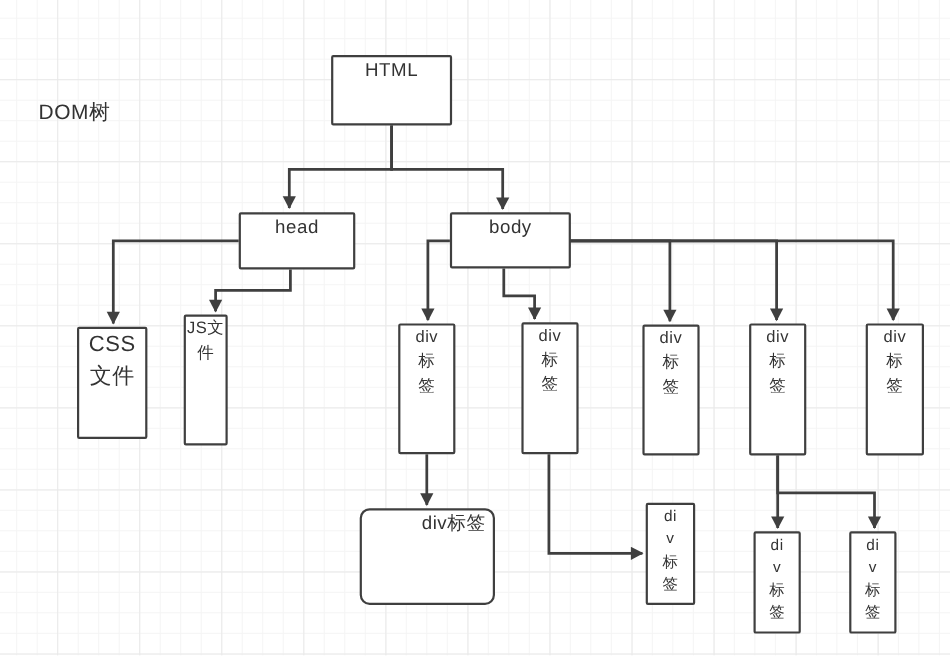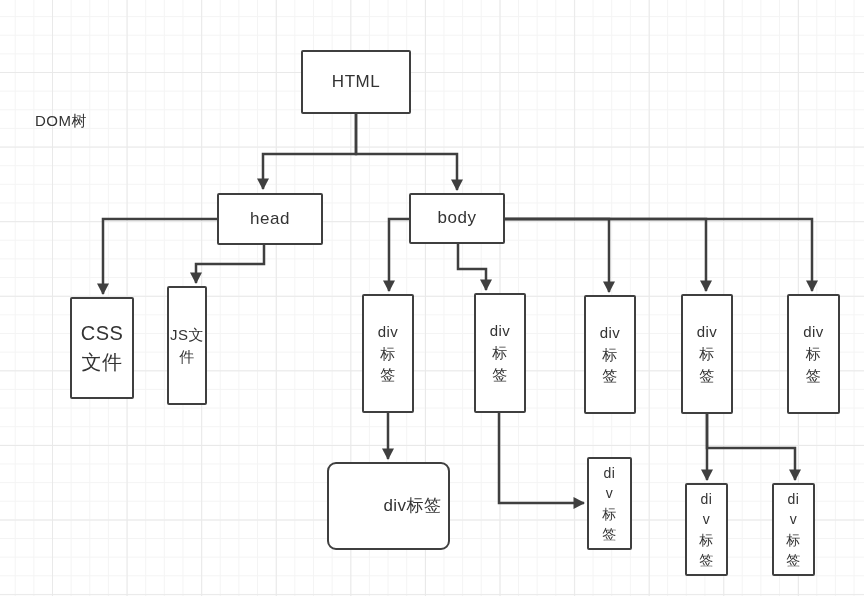--- a/index.html
+++ b/index.html
@@ -19,22 +19,22 @@
       linear-gradient(to right, var(--grid-major, #e9e9e9) 1px, transparent 1px),
       linear-gradient(to bottom, var(--grid-major, #e9e9e9) 1px, transparent 1px),
       linear-gradient(to right, var(--grid-minor, #f4f4f4) 1px, transparent 1px),
       linear-gradient(to bottom, var(--grid-minor, #f4f4f4) 1px, transparent 1px);
     background-size: 74.6px 74.6px, 74.6px 74.6px, 18.65px 18.65px, 18.65px 18.65px;
     background-position: 52px 72px, 52px 72px, 52px 72px, 52px 72px;
   }
   .canvas-label {
     position: absolute;
     left: 35px;
-    top: 112px;
-    font-size: 15px;
+    top: 89px;
+    font-size: 19px;
     letter-spacing: 0.5px;
     color: var(--text, #333333);
   }
   #edge-layer {
     position: absolute;
     left: 0;
     top: 0;
     width: 864px;
     height: 596px;
     pointer-events: none;
@@ -49,21 +49,20 @@
     fill: var(--stroke, #3f3f3f);
   }
   .node {
     position: absolute;
     box-sizing: border-box;
     border: 2px solid var(--stroke, #3f3f3f);
     border-radius: 2px;
     background: #ffffff;
     color: var(--text, #333333);
     display: flex;
-    align-items: center;
     justify-content: center;
     text-align: center;
   }
   .node.rounded {
     border-radius: 9px;
     padding-left: 48px;
   }
   .node-label {
     white-space: pre-line;
     line-height: 1.45;
@@ -99,21 +98,21 @@
     </svg>
 
   <div id="nodes">
 
   <div class="node" style="left: 301px; top: 50px; width: 110px; height: 64px; font-size: 17px;">
         <span class="node-label">HTML</span>
       </div>
       <div class="node" style="left: 217px; top: 193px; width: 106px; height: 52px; font-size: 17px;">
         <span class="node-label">head</span>
       </div>
-      <div class="node" style="left: 409px; top: 193px; width: 96px; height: 51px; font-size: 17px;">
+      <div class="node" style="left: 409px; top: 193px; width: 110px; height: 51px; font-size: 17px;">
         <span class="node-label">body</span>
       </div>
       <div class="node" style="left: 70px; top: 297px; width: 64px; height: 102px; font-size: 20px;">
         <span class="node-label">CSS
 文件</span>
       </div>
       <div class="node" style="left: 167px; top: 286px; width: 40px; height: 119px; font-size: 15px;">
         <span class="node-label">JS文
 件</span>
       </div>

